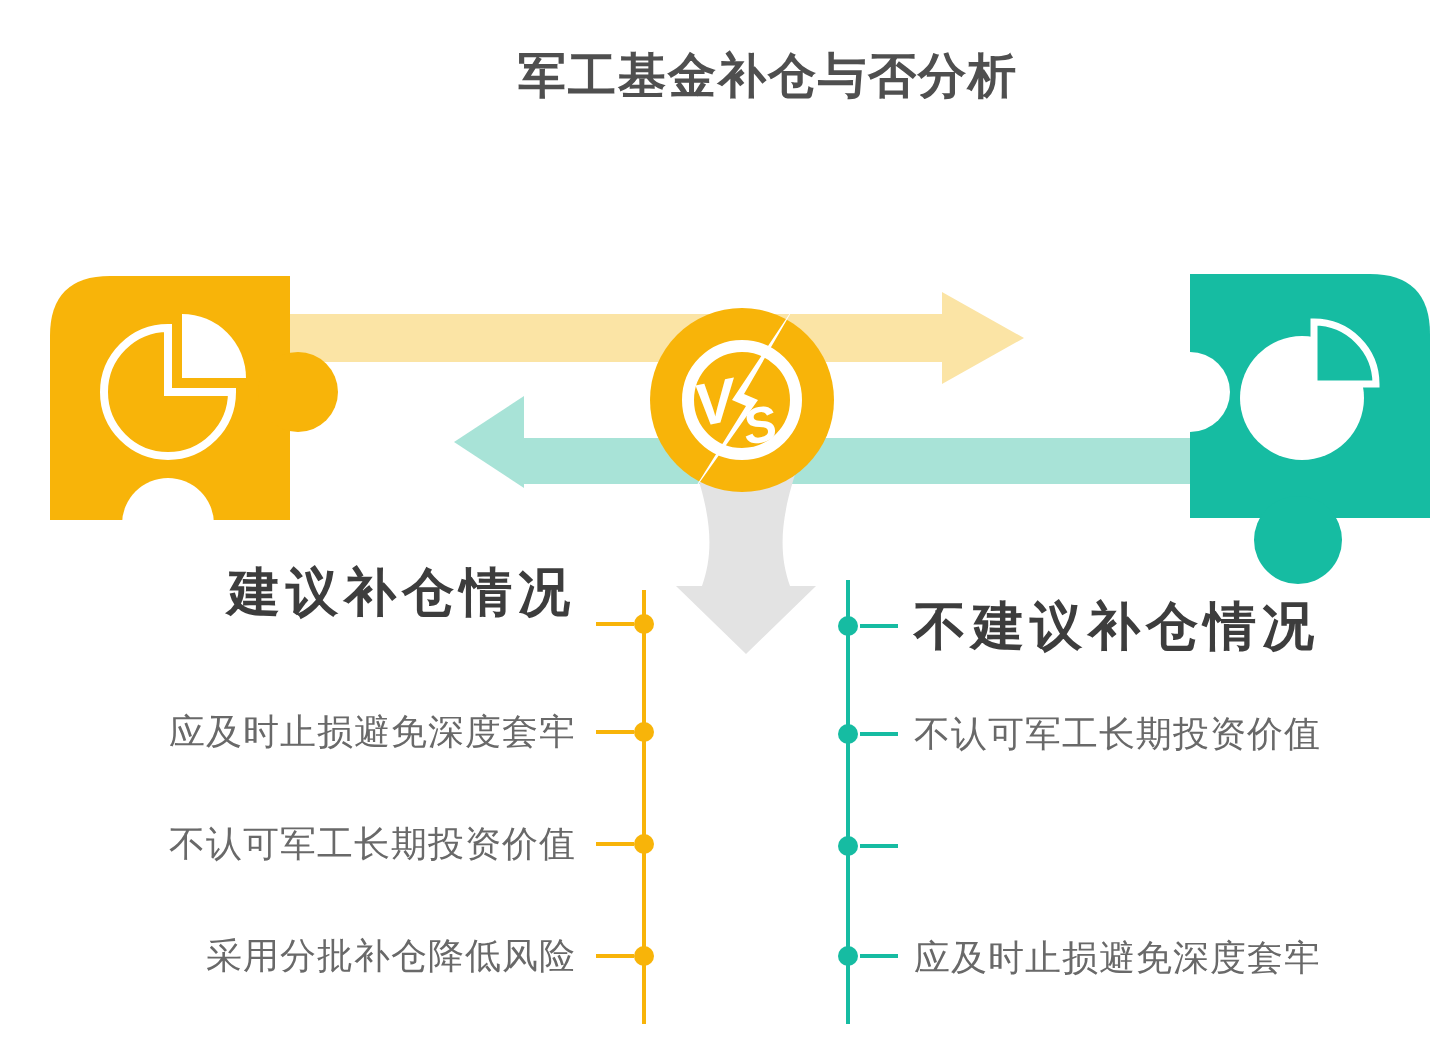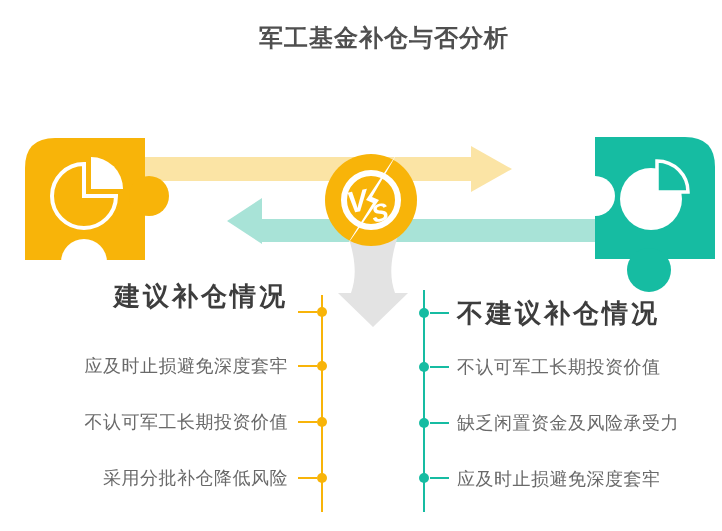--- a/index.html
+++ b/index.html
@@ -100,16 +100,15 @@
 
   <div class="page-title">军工基金补仓与否分析</div>
 
   <div class="col-header left-col" style="top:283px;">建议补仓情况</div>
   <div class="col-item left-col" style="top:357px;">应及时止损避免深度套牢</div>
   <div class="col-item left-col" style="top:413px;">不认可军工长期投资价值</div>
   <div class="col-item left-col" style="top:469px;margin-left:14px;">采用分批补仓降低风险</div>
 
   <div class="col-header right-col" style="top:300px;">不建议补仓情况</div>
   <div class="col-item right-col" style="top:358px;">不认可军工长期投资价值</div>
-  <div class="col-item right-col" style="top:414px;">缺乏闲置资金及风险承受力</div>
   <div class="col-item right-col" style="top:470px;">应及时止损避免深度套牢</div>
 
 </div>
 
 </body></html>

